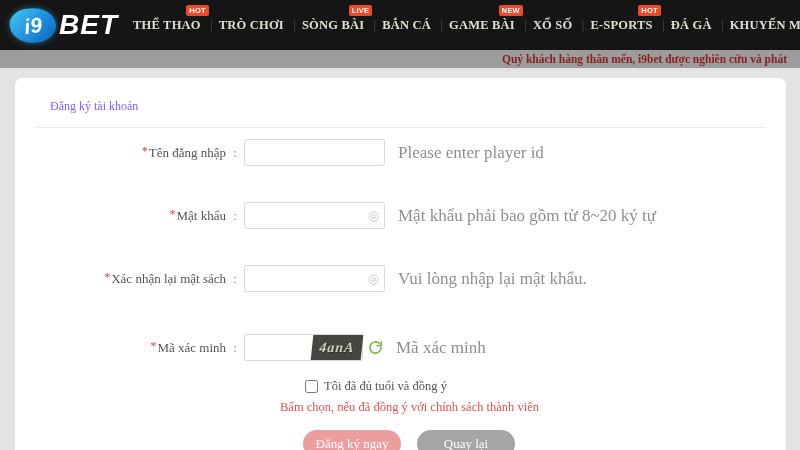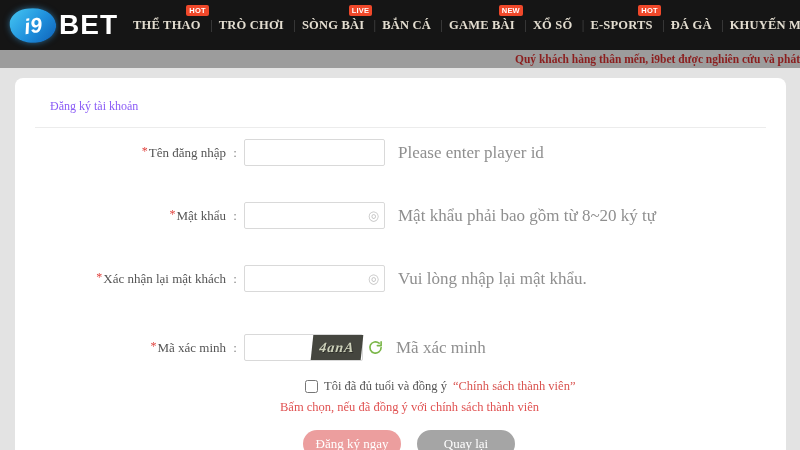--- a/index.html
+++ b/index.html
@@ -23,21 +23,21 @@
     background:linear-gradient(140deg,#45c6f2 0%,#1f8fdc 55%,#0f62b8 100%);
     border-radius:40% 55% 45% 55%;
     transform:rotate(-8deg);
     display:flex; align-items:center; justify-content:center;
     color:#fff; font-family:"Liberation Sans",sans-serif;
     font-style:italic; font-weight:800; font-size:21px;
     box-shadow:0 0 6px rgba(60,170,240,.55);
   }
   .logo-bet {
     color:#fff; font-family:"Liberation Sans",sans-serif;
-    font-size:28px; font-weight:800; 
+    font-size:28px; font-weight:800; font-style:italic;
     letter-spacing:1px; margin-left:3px;
   }
   .menu { list-style:none; display:flex; height:50px; flex:1 1 auto; }
   .menu li {
     position:relative; display:flex; align-items:center;
     padding:0 9px; cursor:pointer;
     color:#e3ddd0; font-size:12.5px; font-weight:700; letter-spacing:.2px;
   }
   .menu li:not(:last-child)::after {
     content:"|"; position:absolute; right:-3px; top:17px;
@@ -48,21 +48,21 @@
     background:#f0482a; color:#fff;
     font-family:"Liberation Sans",sans-serif;
     font-size:7.5px; font-weight:700; line-height:1;
     padding:1.5px 3px; border-radius:2px;
   }
 
   
   .marquee {
     height:18px; background:#9c9c9c;
     display:flex; align-items:center; justify-content:flex-end;
-    padding-right:0;
+    padding-right:13px;
     font-size:11.5px; font-weight:700; color:#8b1e1e;
   }
 
   
   .card {
     position:absolute; left:15px; top:78px;
     width:771px; height:380px;
     background:#fff; border-radius:8px; overflow:hidden;
   }
   .card-title { margin:21px 0 0 35px; font-size:12px; font-weight:400; color:#8b5cf6; }
@@ -198,21 +198,21 @@
       <span class="colon">:</span>
       <div class="inputwrap">
         <input type="password" value="" style="">
         <span class="eye">◎</span>
       </div>
       <div class="hint">Mật khẩu phải bao gồm từ 8~20 ký tự</div>
     </div>
 
     <div class="row">
       <div class="lbl">
-        <span class="req">*</span><span>Xác nhận lại mật khách</span>
+        <span class="req">*</span><span>Xác nhận lại mật sách</span>
       </div>
       <span class="colon">:</span>
       <div class="inputwrap">
         <input type="password" value="" style="">
         <span class="eye">◎</span>
       </div>
       <div class="hint">Vui lòng nhập lại mật khẩu.</div>
     </div>
 
     <div class="row row-captcha">
@@ -230,21 +230,20 @@
           <polyline points="21 3 21 9 15 9"></polyline>
         </svg>
       </span>
       <div class="hint">Mã xác minh</div>
     </div>
   </form>
 
   <div class="agree">
     <input type="checkbox" style="">
     <span>Tôi đã đủ tuổi và đồng ý</span>
-    <span class="policy">“Chính sách thành viên”</span>
   </div>
   <div class="agree-helper">Bấm chọn, nếu đã đồng ý với chính sách thành viên</div>
 
   <div class="btnrow">
     <button class="btn btn-pink">Đăng ký ngay</button>
     <button class="btn btn-gray">Quay lại</button>
   </div>
 </main>
 
 </body></html>

